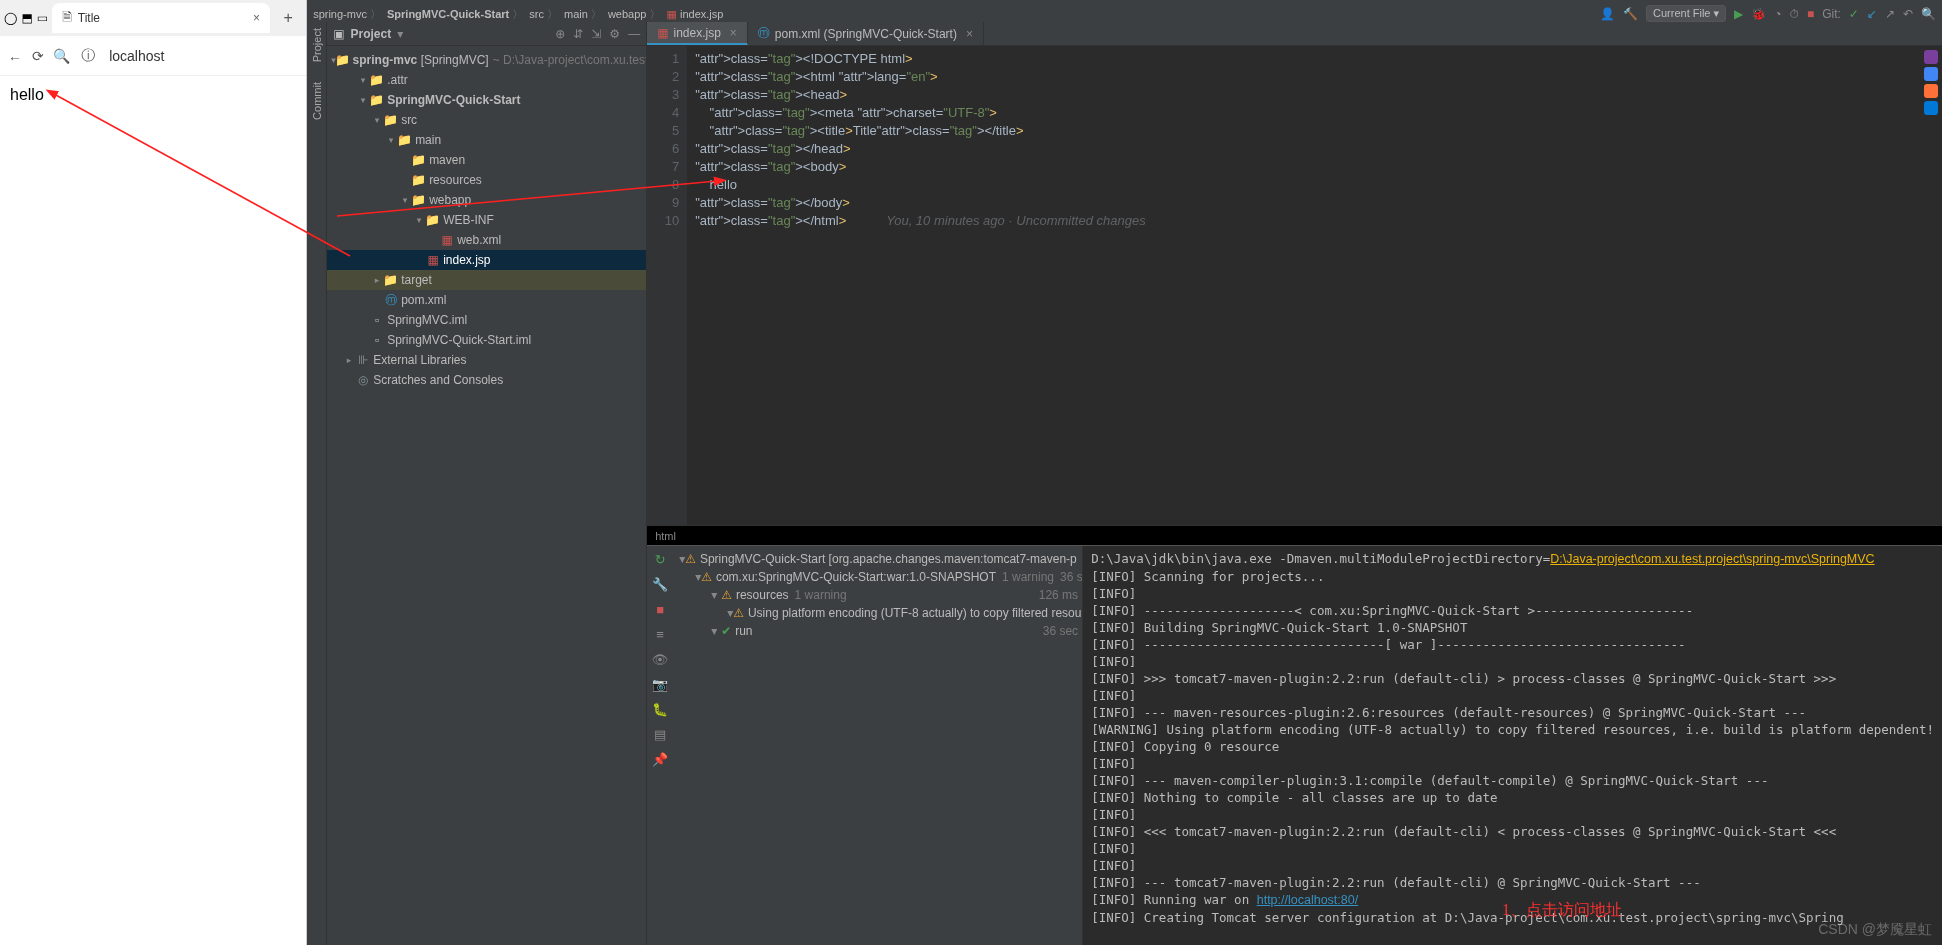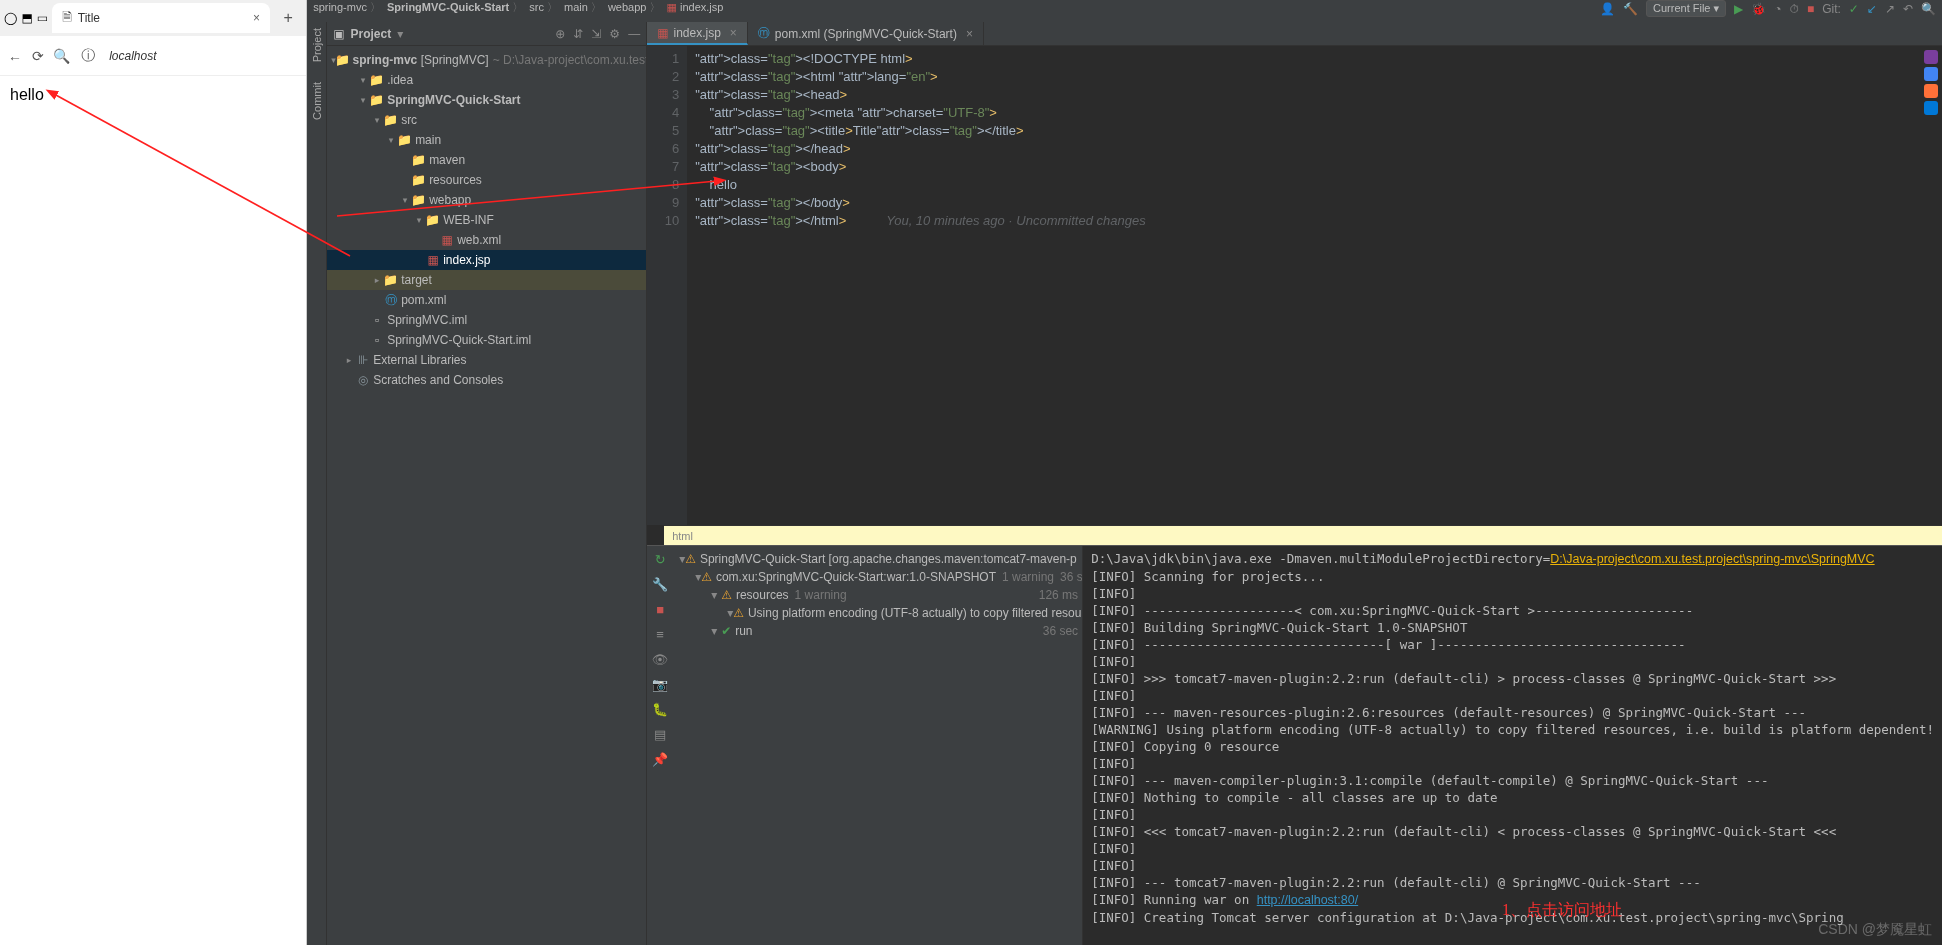--- a/index.html
+++ b/index.html
@@ -6,26 +6,26 @@
 body { display: flex; width: 1942px; height: 945px; overflow: hidden; background: #2b2b2b; font-size: 12px; }
 
 
 .browser { width: 360px; background: #fff; display: flex; flex-direction: column; border-right: 1px solid #ccc; }
 .browser-tabs { height: 36px; background: #f0f0f0; display: flex; align-items: center; padding: 0 4px; gap: 4px; }
 .browser-tab { background: #fff; border-radius: 8px 8px 0 0; height: 30px; flex: 1; display: flex; align-items: center; padding: 0 10px; gap: 6px; font-size: 12px; color: #333; }
 .browser-tab .x { margin-left: auto; color: #666; }
 .new-tab { width: 28px; text-align: center; color: #555; font-size: 16px; }
 .browser-addr { height: 40px; display: flex; align-items: center; padding: 0 8px; gap: 10px; border-bottom: 1px solid #eee; }
 .browser-addr .ic { color: #555; font-size: 14px; }
-.addr-input { flex: 1; border: none; outline: none; font-size: 12px; color: #333; padding: 4px; font-style: italic; }
+.addr-input { flex: 1; border: none; outline: none; font-size: 14px; color: #333; padding: 4px; }
 .page { flex: 1; padding: 10px; font-size: 16px; font-family: "Times New Roman", serif; color: #000; position: relative; }
 
 
 .ide { flex: 1; display: flex; flex-direction: column; background: #3c3f41; color: #bbb; }
-.ide-top { height: 22px; background: #3c3f41; display: flex; align-items: flex-start; padding: 0 6px; font-size: 11px; }
+.ide-top { height: 22px; background: #3c3f41; display: flex; align-items: flex-end; padding: 0 6px; font-size: 11px; }
 .crumbs span { color: #bbb; }
 .crumbs .sep { color: #777; margin: 0 3px; }
 .crumbs .file { color: #bbb; }
 .top-right { margin-left: auto; display: flex; align-items: center; gap: 8px; }
 .top-right .dd { background: #4c5052; border: 1px solid #555; border-radius: 3px; padding: 1px 6px; font-size: 11px; color: #bbb; }
 .top-right .ic { color: #888; font-size: 12px; }
 .top-right .green { color: #499c54; }
 .top-right .red { color: #c75450; }
 .top-right .blue { color: #3592c4; }
 
@@ -59,21 +59,21 @@
 .editor { flex: 1; display: flex; flex-direction: column; background: #2b2b2b; min-width: 0; }
 .editor-tabs { height: 24px; background: #3c3f41; display: flex; align-items: stretch; border-bottom: 1px solid #323232; }
 .editor-tab { display: flex; align-items: center; padding: 0 10px; gap: 5px; font-size: 12px; color: #bbb; border-right: 1px solid #323232; }
 .editor-tab.active { background: #4e5254; border-bottom: 2px solid #3592c4; }
 .editor-area { flex: 1; display: flex; font-family: "JetBrains Mono", Consolas, monospace; font-size: 13px; position: relative; }
 .gutter { width: 40px; background: #313335; color: #606366; text-align: right; padding: 4px 8px 0 0; line-height: 18px; }
 .code { flex: 1; padding: 4px 0 0 8px; line-height: 18px; color: #a9b7c6; white-space: pre; }
 .code .tag { color: #e8bf6a; }
 .code .str { color: #6a8759; }
 .code .inlay { color: #606366; font-style: italic; margin-left: 40px; }
-.status-strip { height: 20px; background: #fef9c3; border-top: 1px solid #323232; padding: 0 8px; display: flex; align-items: center; font-size: 11px; color: #888; margin-left: 17px; }
+.status-strip { height: 20px; background: #000000; border-top: 1px solid #323232; padding: 0 8px; display: flex; align-items: center; font-size: 11px; color: #888; }
 
 .right-gutter { position: absolute; right: 0; top: 0; display: flex; flex-direction: column; gap: 3px; padding: 4px; }
 .right-gutter .sq { width: 14px; height: 14px; border-radius: 3px; }
 
 
 .bottom { height: 400px; background: #2b2b2b; display: flex; flex-direction: column; border-top: 1px solid #555; }
 .bottom-tabs { height: 24px; background: #3c3f41; display: flex; align-items: center; padding: 0 6px; font-size: 11px; gap: 6px; }
 .bottom-tabs .label { color: #888; }
 .bottom-tabs .tab { background: #4e5254; padding: 2px 8px; border-radius: 3px 3px 0 0; color: #bbb; }
 .bottom-body { flex: 1; display: flex; min-height: 0; }
@@ -180,21 +180,21 @@
       <div class="tree" id="tree">
           <div class="tree-row" style="padding-left:4px">
             <span class="arrow">▾</span>
             <span class="ic folder">📁</span>
             <span class="name"><b>spring-mvc</b> [SpringMVC]</span>
             <span class="dim">~ D:\Java-project\com.xu.test.proj</span>
           </div>
           <div class="tree-row" style="padding-left:30px">
             <span class="arrow">▾</span>
             <span class="ic folder">📁</span>
-            <span class="name">.idea</span>
+            <span class="name">.attr</span>
           </div>
           <div class="tree-row" style="padding-left:30px">
             <span class="arrow">▾</span>
             <span class="ic folder">📁</span>
             <span class="name"><b>SpringMVC-Quick-Start</b></span>
           </div>
           <div class="tree-row" style="padding-left:44px">
             <span class="arrow">▾</span>
             <span class="ic folder">📁</span>
             <span class="name">src</span>

